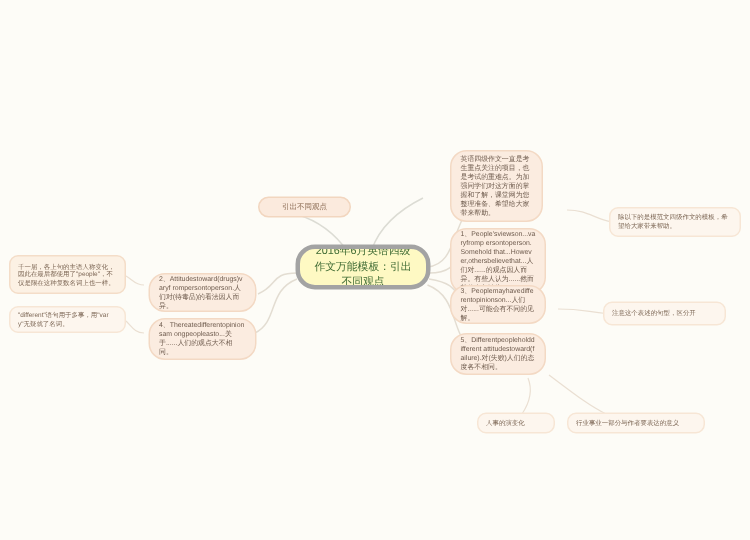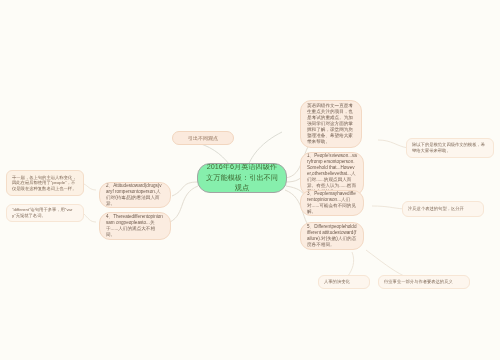--- a/index.html
+++ b/index.html
@@ -39,22 +39,22 @@
   }
   .node-text {
     display: block;
     width: 100%;
     line-height: 1.32;
     word-break: break-all;
     white-space: normal;
   }
   
   .root {
-    background: #86efac;
-    border: 1px solid #a3a3a3;
+    background: #fef9c3;
+    border: 3px solid #a3a3a3;
     border-radius: 13px;
     color: #3f6b33;
     font-size: 7.2px;
     padding: 5px 7px;
   }
   .root .node-text {
     text-align: center;
     line-height: 1.5;
   }
   

